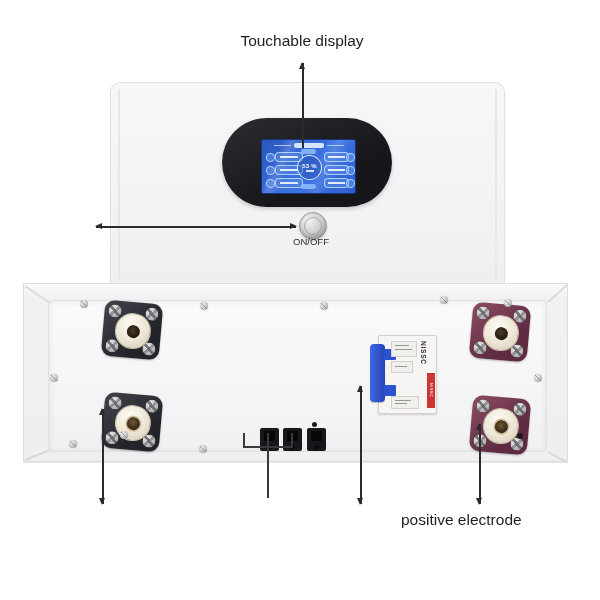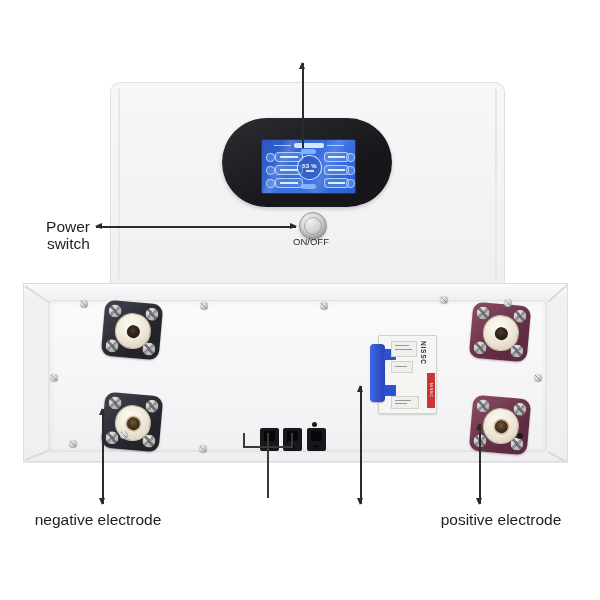--- a/index.html
+++ b/index.html
@@ -244,46 +244,45 @@
     <div class="screw" style="left:26px;top:90px;"></div>
     <div class="screw" style="left:510px;top:90px;"></div>
     <div class="screw" style="left:45px;top:156px;"></div>
     <div class="screw" style="left:96px;top:147px;"></div>
     <div class="screw" style="left:175px;top:161px;"></div>
 
     <div class="dot" style="left:288px;top:138px;width:5px;height:5px;"></div>
     <div class="dot" style="left:493px;top:149px;width:6px;height:6px;"></div>
   </div>
 
+  <div class="lbl" style="left:222px;top:32px;width:160px;text-align:center;">Touchable display</div>
   <div class="avl" style="left:302px;top:63px;height:85px;">
     <div class="ah up"></div>
   </div>
 
-  <div class="lbl" style="left:4px;top:218px;width:86px;text-align:right;">Power switch</div>
   <div class="ahl" style="left:96px;top:226px;width:200px;">
     <div class="ah left"></div>
     <div class="ah right"></div>
   </div>
 
   <div class="avl" style="left:102px;top:409px;height:95px;">
     <div class="ah up"></div>
     <div class="ah down"></div>
   </div>
-  <div class="lbl" style="left:18px;top:511px;width:160px;text-align:center;">negative electrode</div>
 
   <div class="bracket" style="left:243px;top:433px;width:1.8px;height:14px;"></div>
   <div class="bracket" style="left:267px;top:433px;width:1.8px;height:14px;"></div>
   <div class="bracket" style="left:291px;top:433px;width:1.8px;height:14px;"></div>
   <div class="bracket" style="left:243px;top:446px;width:50px;height:1.8px;"></div>
   <div class="bracket" style="left:267px;top:446px;width:1.8px;height:52px;"></div>
 
   <div class="avl" style="left:360px;top:386px;height:118px;">
     <div class="ah up"></div>
     <div class="ah down"></div>
   </div>
 
   <div class="avl" style="left:479px;top:424px;height:80px;">
     <div class="ah up"></div>
     <div class="ah down"></div>
   </div>
-  <div class="lbl" style="left:421px;top:511px;width:160px;text-align:center;">positive electrode</div>
+  <div class="lbl" style="left:401px;top:511px;width:160px;">positive electrode</div>
 
 </div>
 
 </body></html>

